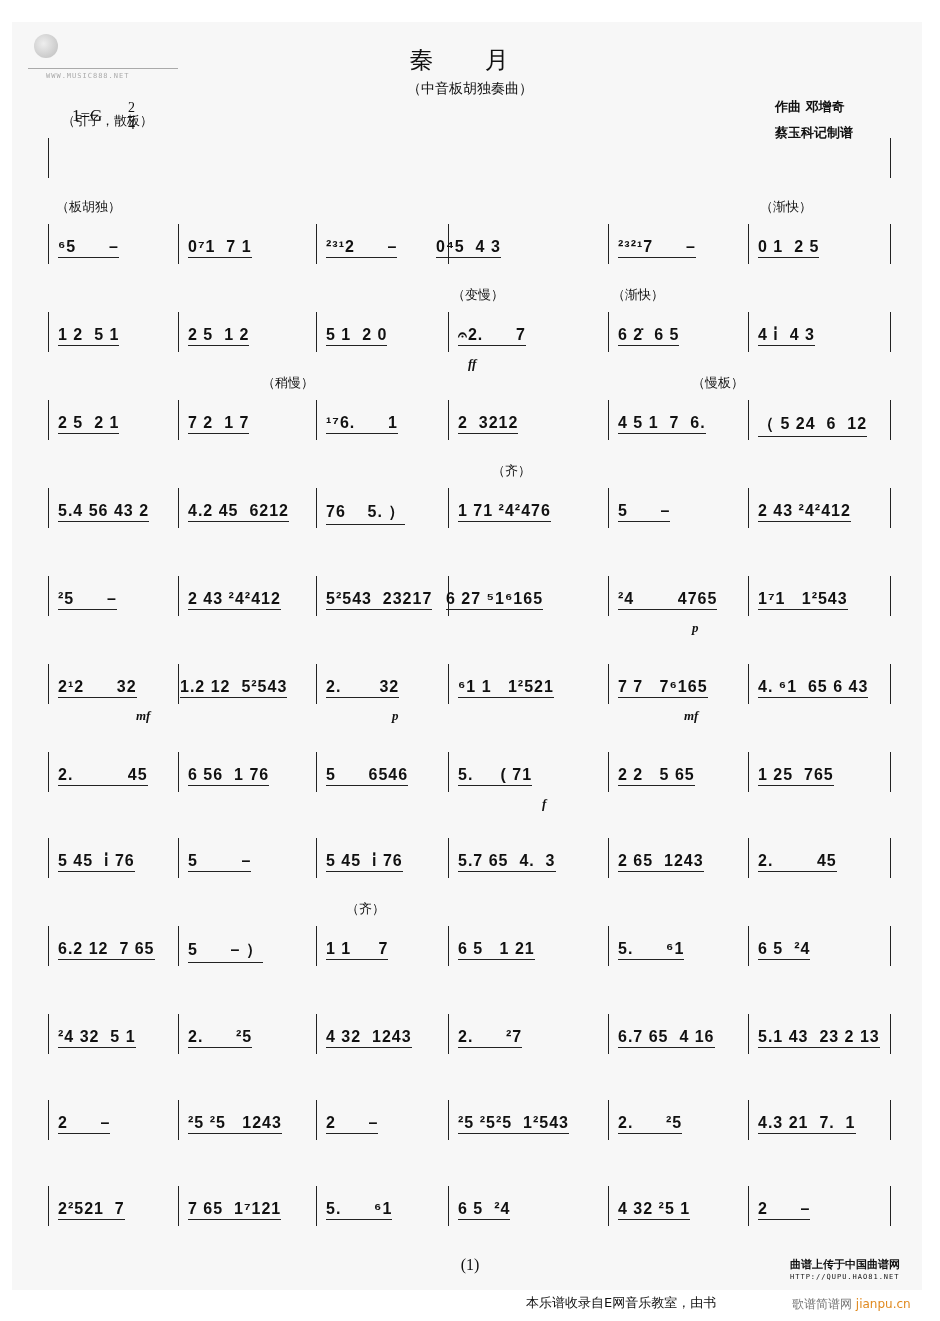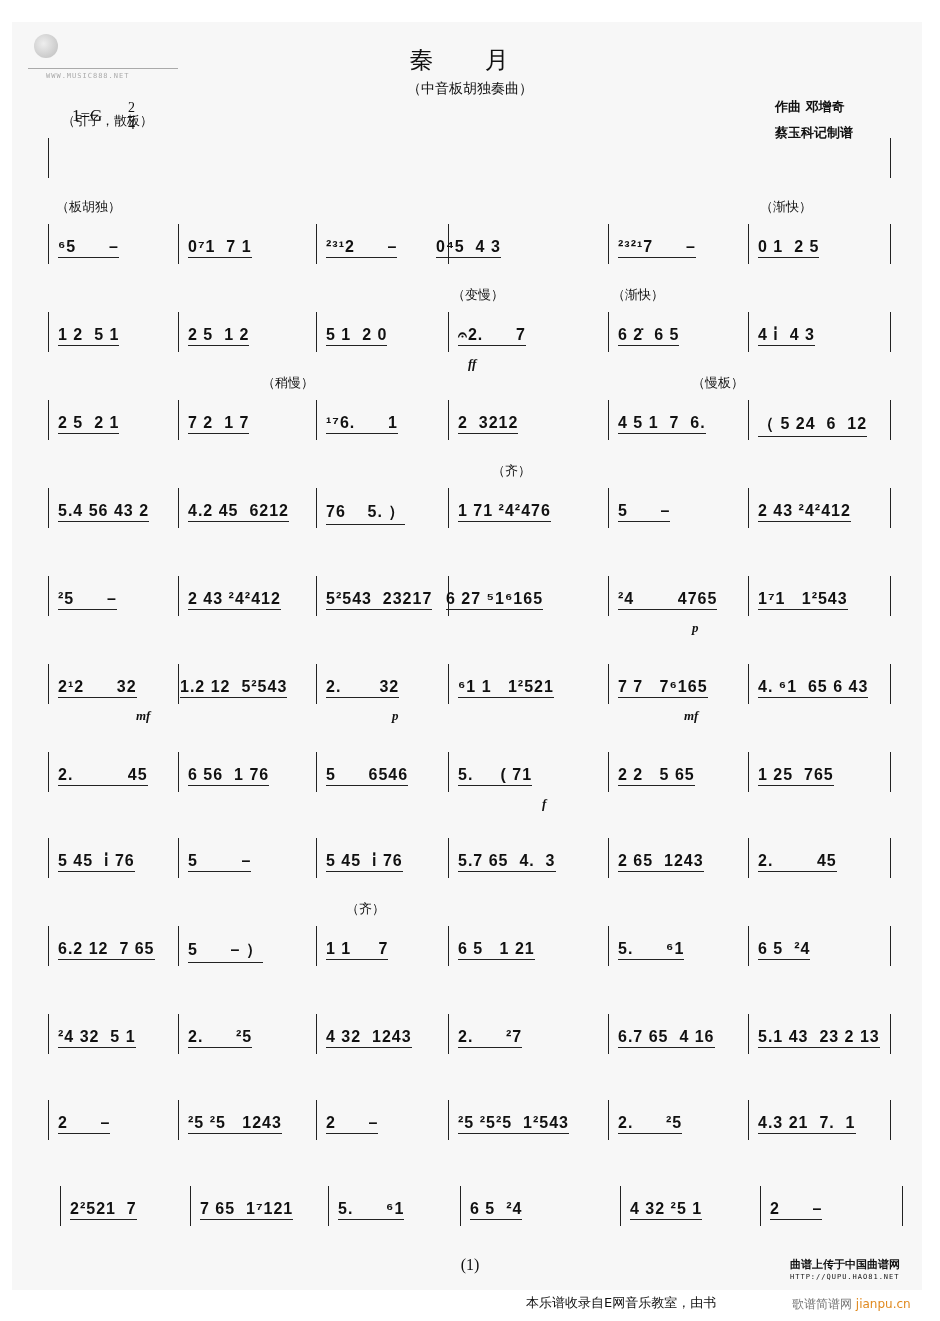--- a/index.html
+++ b/index.html
@@ -227,21 +227,21 @@
       <div class="bar" style="left: 560px;"></div>
       <div class="bar" style="left: 700px;"></div>
       <div class="bar" style="left: 842px;"></div>
       <span class="measure" style="left: 10px;">2      –</span>
       <span class="measure" style="left: 140px;">²5 ²5   1243</span>
       <span class="measure" style="left: 278px;">2      –</span>
       <span class="measure" style="left: 410px;">²5 ²5²5  1²543</span>
       <span class="measure" style="left: 570px;">2.      ²5</span>
       <span class="measure" style="left: 710px;">4.3 21  7.  1</span>
     </div>
-    <div class="row" style="top: 1186px; margin-left: 12px;">
+    <div class="row" style="top: 1186px;">
       <div class="bar" style="left: 0px;"></div>
       <div class="bar" style="left: 130px;"></div>
       <div class="bar" style="left: 268px;"></div>
       <div class="bar" style="left: 400px;"></div>
       <div class="bar" style="left: 560px;"></div>
       <div class="bar" style="left: 700px;"></div>
       <div class="bar" style="left: 842px;"></div>
       <span class="measure" style="left: 10px;">2²521  7</span>
       <span class="measure" style="left: 140px;">7 65  1⁷121</span>
       <span class="measure" style="left: 278px;">5.      ⁶1</span>

